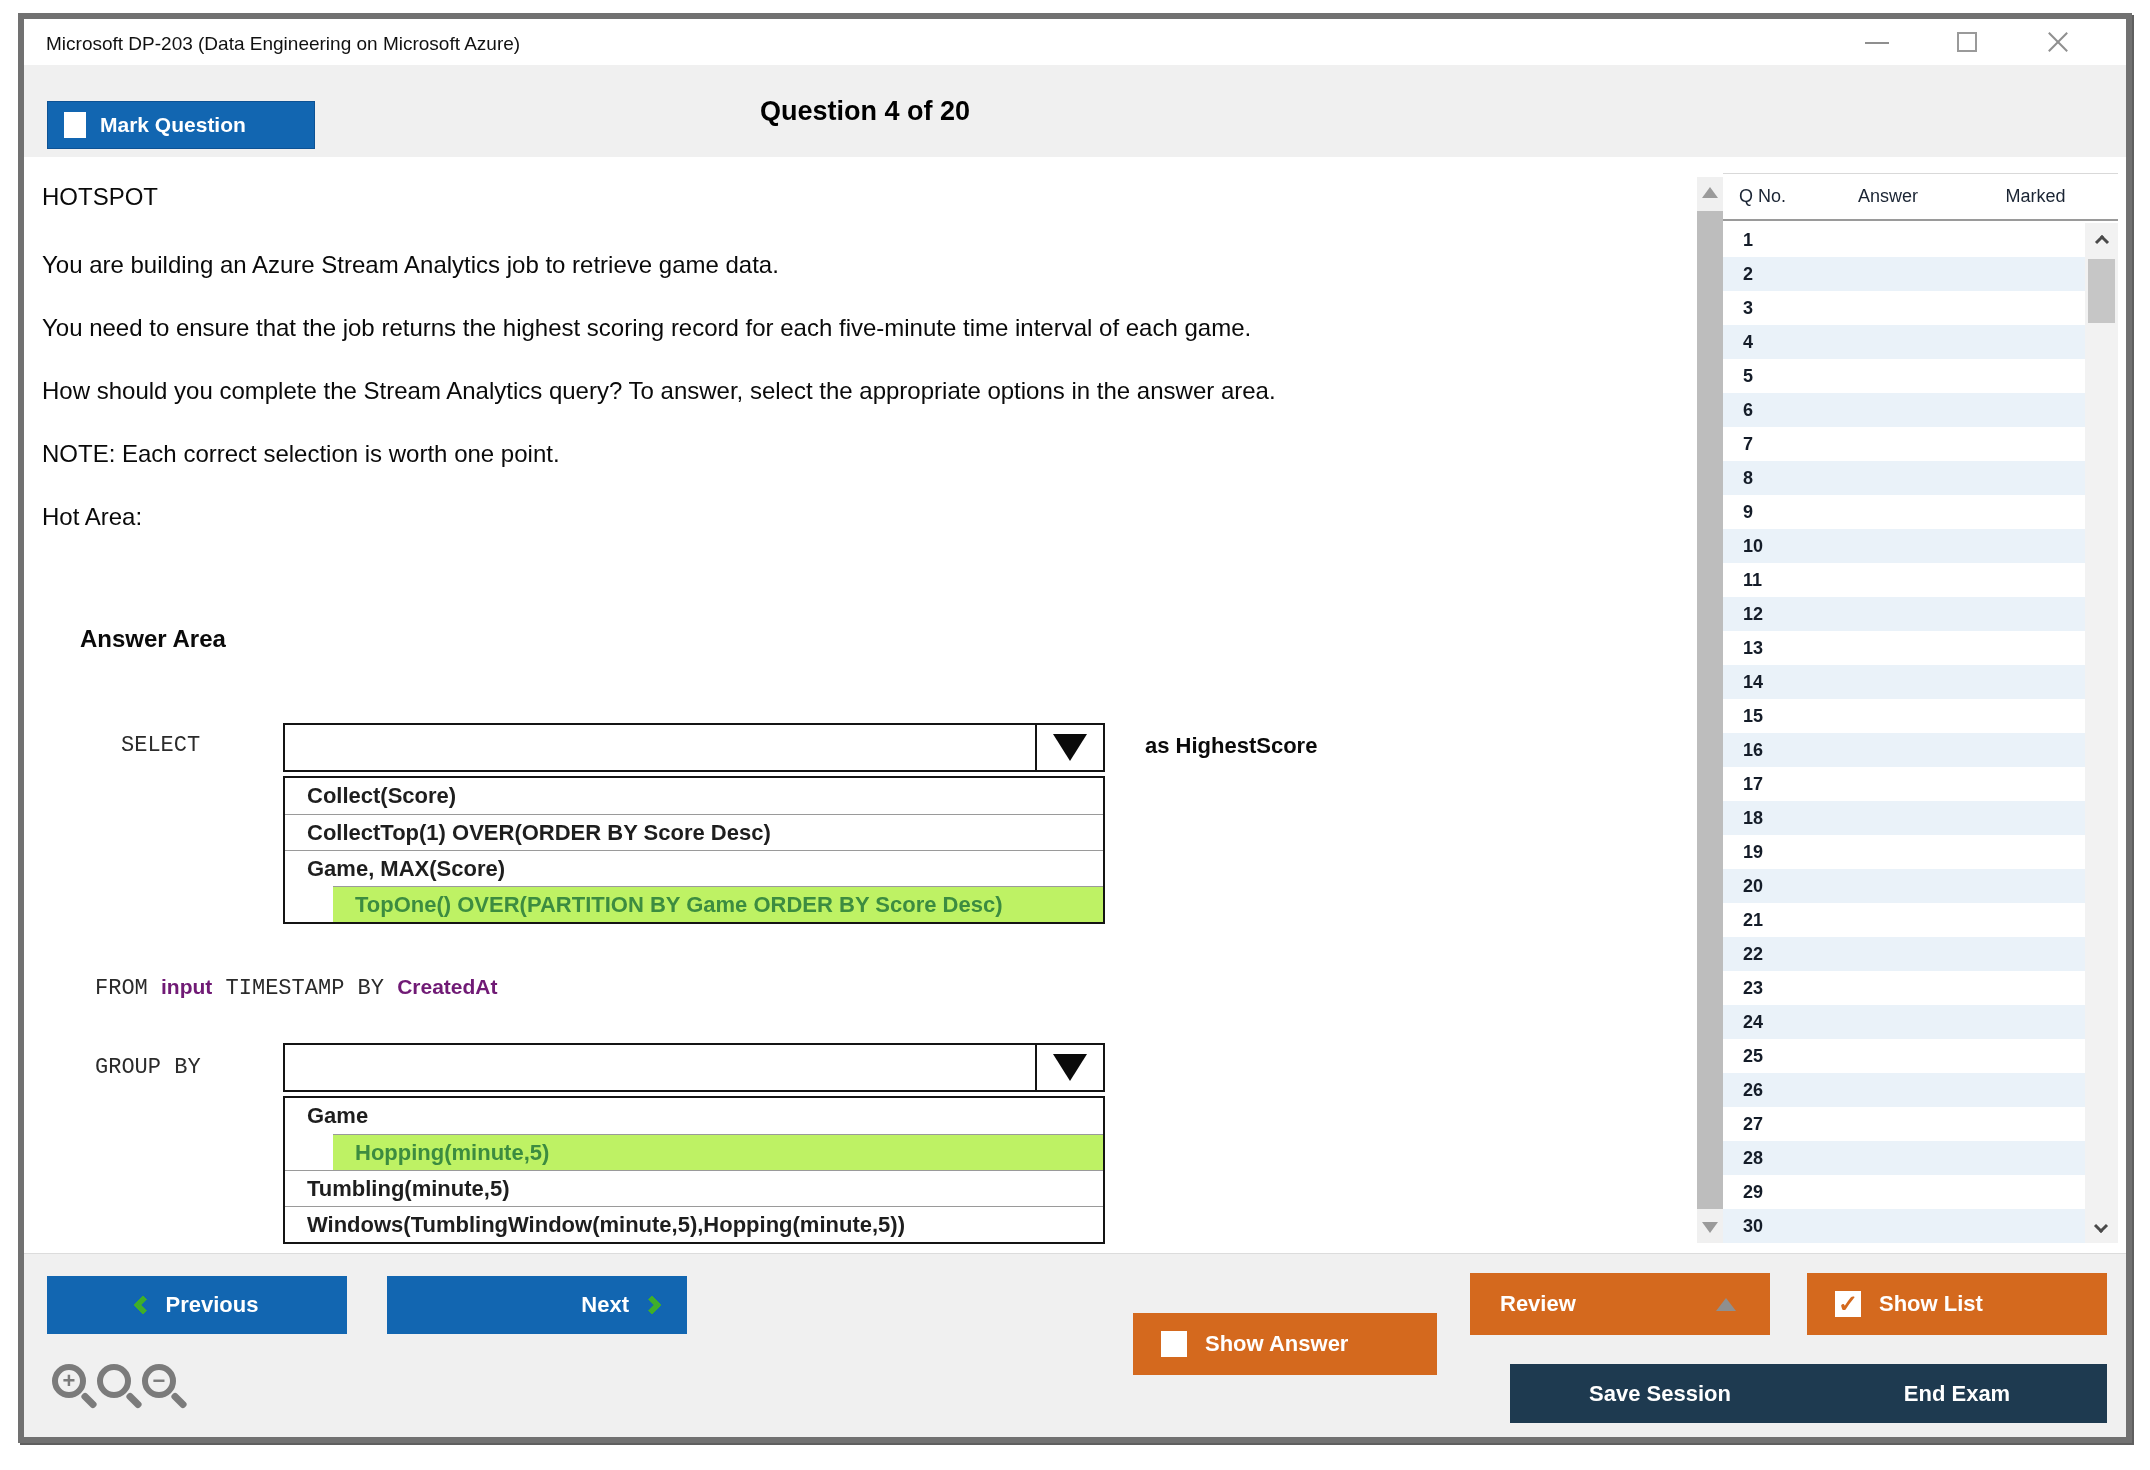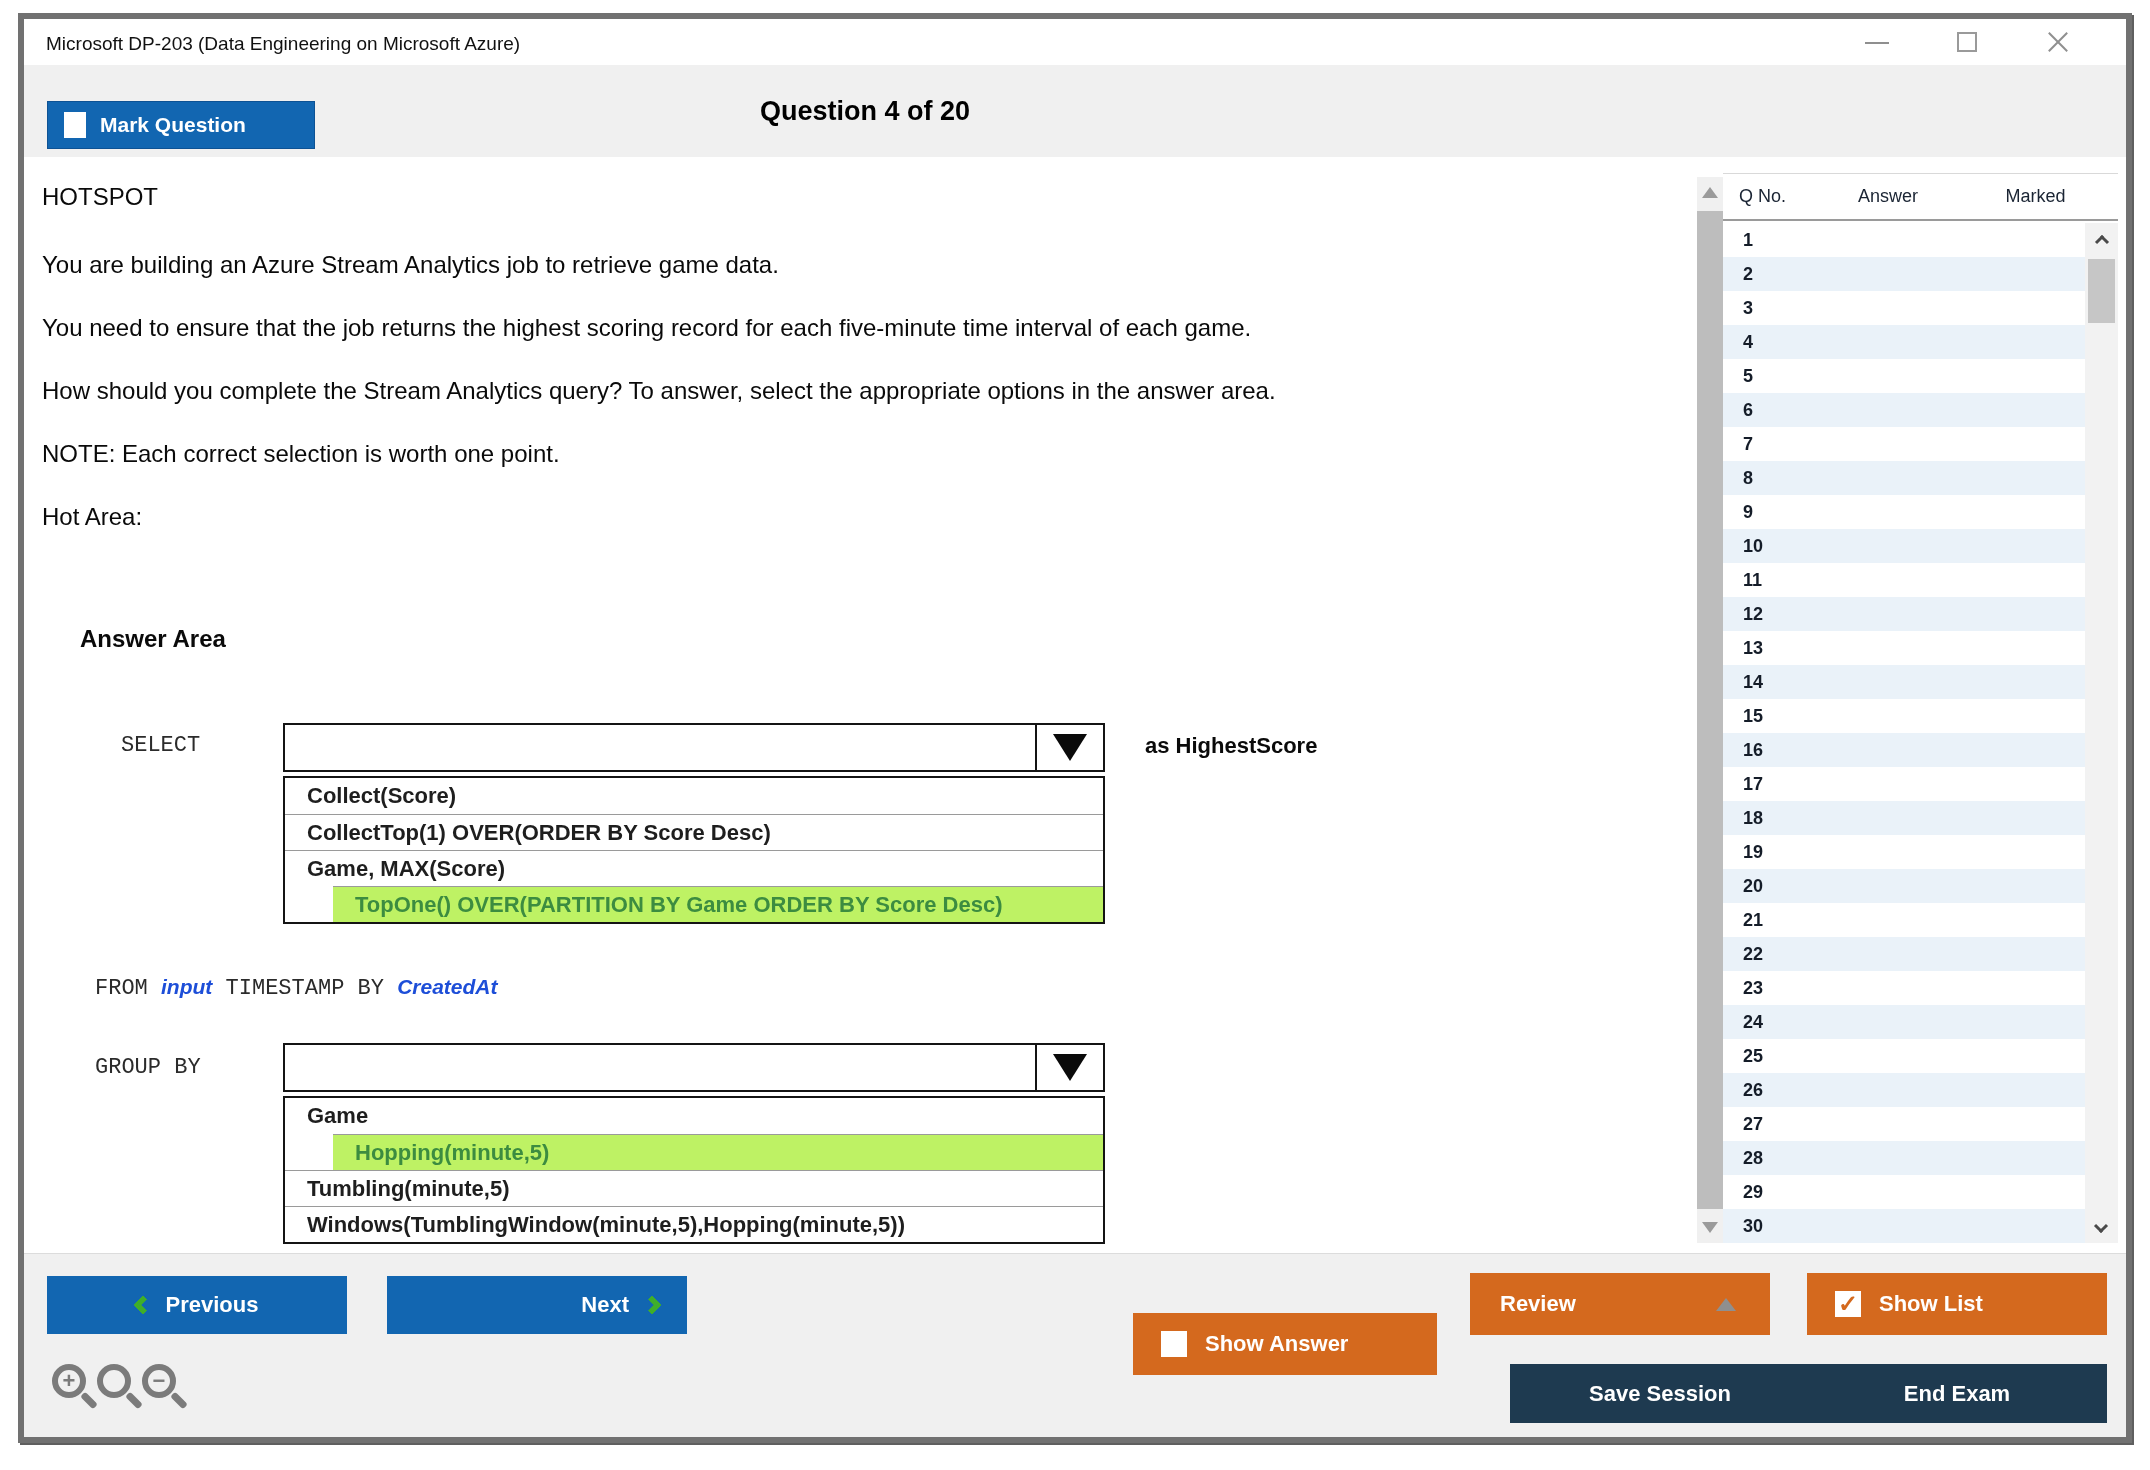--- a/index.html
+++ b/index.html
@@ -61,21 +61,21 @@
     font-weight: 700; color: #1e1e1e; border-top: 1px solid #9a9a9a; cursor: pointer;
     white-space: nowrap; overflow: hidden; }
   .opt:first-child { border-top: none; }
   .opt.selected { background: #bef264; color: #3c8c40; margin-left: 48px; }
 
   .suffix { position: absolute; left: 1083px; top: 108px; font-size: 22px; font-weight: bold; color: #0a0a0a; }
 
   .from-line { position: absolute; left: 33px; top: 350px; font-family: "Liberation Mono", monospace;
     font-size: 22px; color: #2b2b2b; white-space: nowrap; }
   .from-line .sans-b { font-family: "Liberation Sans", sans-serif; font-weight: bold;
-    font-size: 21px; color: #1d4ed8; font-style: italic; }
+    font-size: 21px; color: #701a75; }
 
   
   .main-scroll { position: absolute; left: 1673px; top: 20px; width: 26px; height: 1066px; background: #f0f0f0; }
   .tri-up { width: 0; height: 0; border-left: 8px solid transparent; border-right: 8px solid transparent;
     border-bottom: 11px solid #9a9a9a; margin: 10px auto 0; }
   .tri-down { width: 0; height: 0; border-left: 8px solid transparent; border-right: 8px solid transparent;
     border-top: 11px solid #9a9a9a; position: absolute; bottom: 10px; left: 5px; }
   .main-thumb { position: absolute; left: 0; top: 34px; bottom: 34px; width: 26px; background: #bdbdbd; }
 
   

